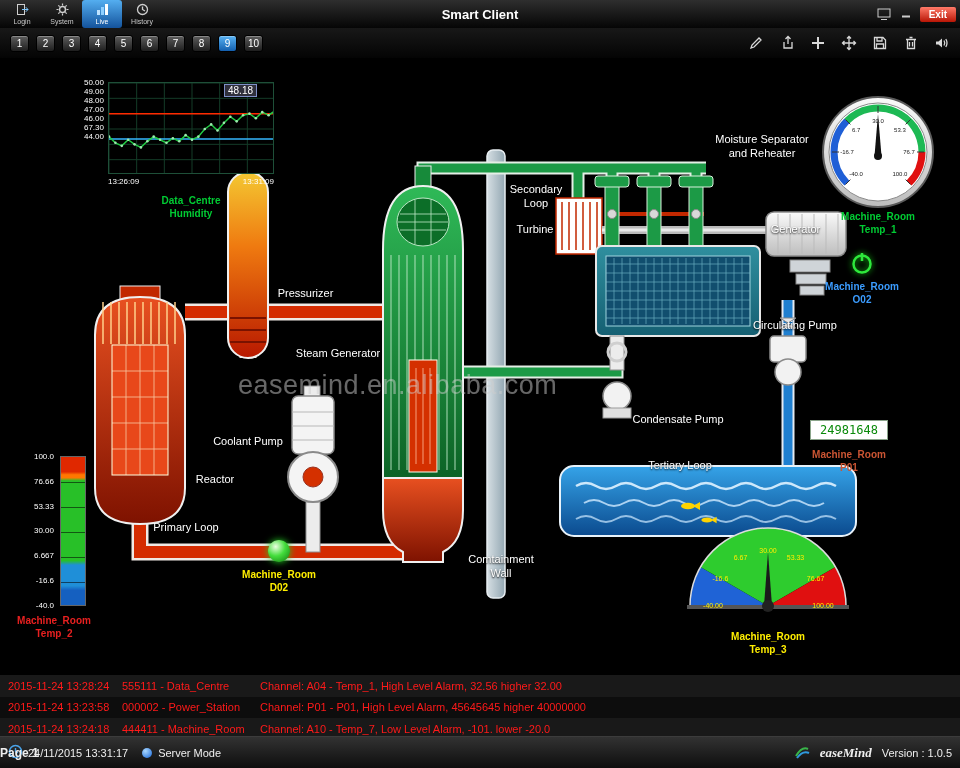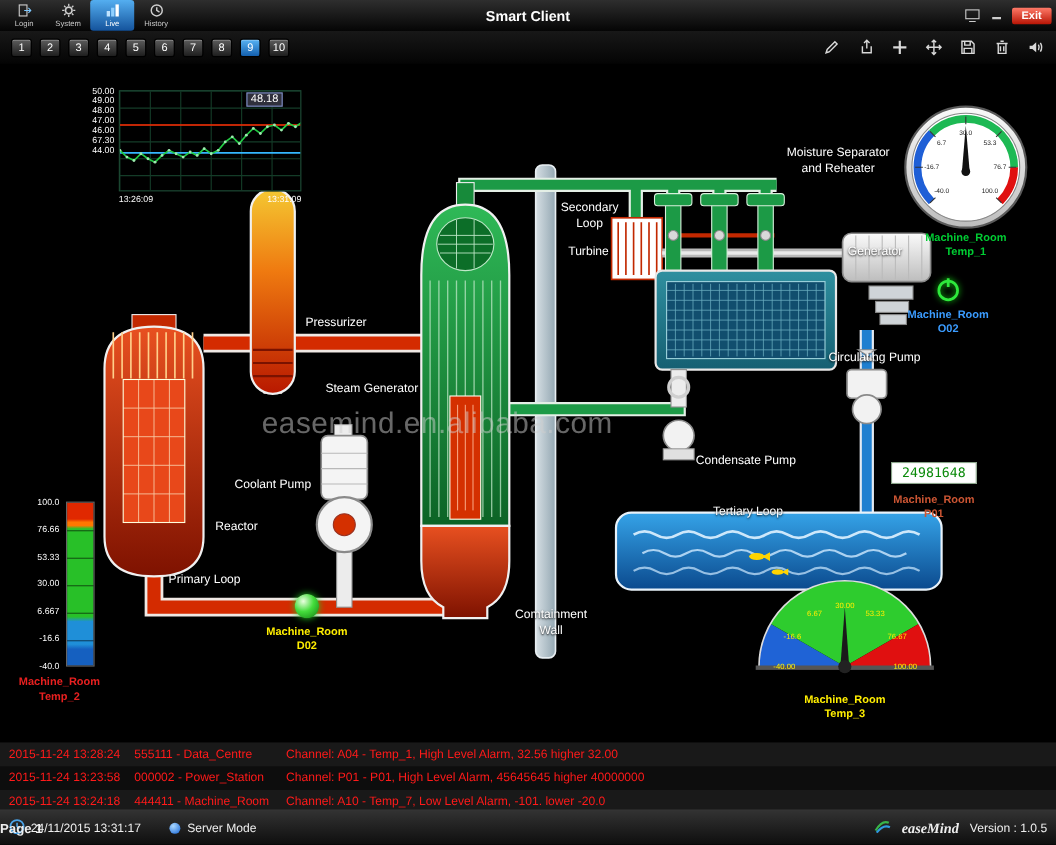--- a/index.html
+++ b/index.html
@@ -83,21 +83,21 @@
   .alarm-row:nth-child(even) { background:#0d0d0d; }
   .al-time { width:122px; padding-left:8px; }
   .al-source { width:138px; }
   .al-message { flex:1; }
 
   
   .statusbar { position:absolute; bottom:0; left:0; right:0; height:32px;
     background:linear-gradient(#323232,#0e0e0e); border-top:1px solid #3c3c3c; display:flex;
     align-items:center; color:#eee; font-size:11px; padding:0 8px; z-index:5; }
   .sb-datetime { margin-left:5px; }
-  .sb-mode { margin-left:26px; display:flex; align-items:center; gap:6px; }
+  .sb-mode { margin-left:14px; display:flex; align-items:center; gap:6px; }
   .sb-dot { width:10px; height:10px; border-radius:50%;
     background:radial-gradient(circle at 35% 30%, #aad8ff, #1565d8); }
   .sb-page { position:absolute; left:0; right:0; text-align:left; font-weight:bold; font-size:12px;
     pointer-events:none; }
   .sb-right { margin-left:auto; display:flex; align-items:center; gap:10px; z-index:1; }
   .brand { font-style:italic; font-weight:bold; font-size:13px; font-family:"Liberation Serif",serif; }
 </style>
 </head>
 <body>
 
@@ -424,20 +424,22 @@
         <circle cx="146.84615384615384" cy="35.26666666666662" r="1.3" fill="#9fe8b0"></circle>
         <circle cx="153.23076923076923" cy="29.13333333333331" r="1.3" fill="#9fe8b0"></circle>
         <circle cx="159.6153846153846" cy="32.200000000000024" r="1.3" fill="#9fe8b0"></circle>
         <circle cx="166" cy="27.906666666666673" r="1.3" fill="#9fe8b0"></circle>
       </svg>
     <div id="trend-x">
         <div>13:26:09</div>
         <div>13:31:09</div>
       </div>
     <div class="trend-value">48.18</div>
+    <div class="wlabel" id="trend-label">Data_Centre
+Humidity</div>
   </div>
 
   <svg id="gauge1" width="116" height="116" viewBox="0 0 116 116">
     <circle cx="58" cy="58" r="55" fill="url(#gradSteel)" stroke="#5a5a5a" stroke-width="2"></circle>
     <circle cx="58" cy="58" r="49" fill="#fff" stroke="#888"></circle>
     <path id="g1-zone-0" d="M26.9 89.1 A44 44 0 0 1 26.9 26.9" fill="none" stroke="#1f5fd6" stroke-width="7"></path>
     <path id="g1-zone-1" d="M26.9 26.9 A44 44 0 0 1 102 58" fill="none" stroke="#1db954" stroke-width="7"></path>
     <path id="g1-zone-2" d="M102 58 A44 44 0 0 1 89.1 89.1" fill="none" stroke="#e01010" stroke-width="7"></path>
     <g id="g1-needle" transform="rotate(0 58 62)">
         <polygon points="54.5,62 58,20 61.5,62" fill="#111"></polygon>

